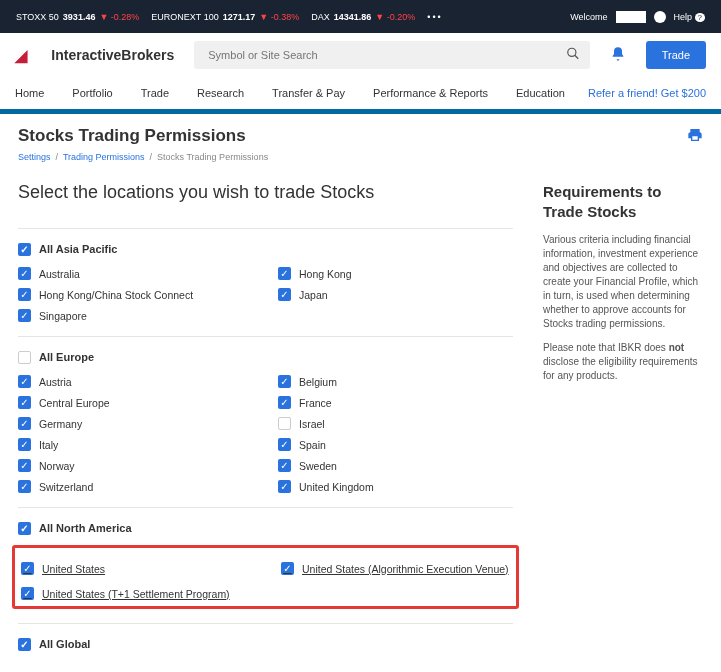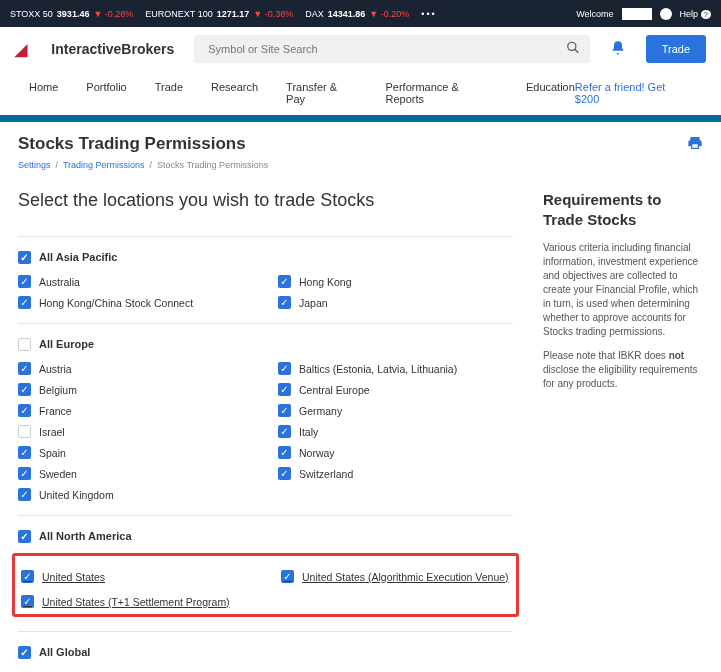--- a/index.html
+++ b/index.html
@@ -1,35 +1,35 @@
 <!DOCTYPE html>
 <html><head>
 <meta charset="utf-8">
 <style>
 * { box-sizing: border-box; margin: 0; padding: 0; }
 body { font-family: Arial, sans-serif; font-size: 12px; color: #333; background: #fff; width: 721px; }
-.topbar { background: #1a2332; color: #fff; height: 27px; display: flex; align-items: center; padding: 0 10px; font-size: 9px; justify-content: space-between; }
+.topbar { background: #1a2332; color: #fff; height: 33px; display: flex; align-items: center; padding: 0 16px; font-size: 9px; justify-content: space-between; }
 .ticker-group { display: flex; gap: 12px; align-items: center; }
 .ticker { display: flex; gap: 4px; }
 .ticker .val { font-weight: bold; }
 .ticker .chg { color: #ff4444; }
 .dots { letter-spacing: 2px; cursor: pointer; }
 .topbar-right { display: flex; align-items: center; gap: 8px; }
 .whitebox { background: #fff; width: 30px; height: 12px; }
 .user-icon { width: 12px; height: 12px; background: #fff; border-radius: 50%; }
 .header { display: flex; align-items: center; padding: 8px 15px; gap: 20px; }
 .logo { display: flex; align-items: center; gap: 4px; }
 .logo-icon { color: #c41e3a; font-size: 16px; font-weight: bold; }
 .logo-text { font-size: 14px; font-weight: bold; margin-left: 20px; }
 .search-wrap { flex: 1; position: relative; max-width: 400px; }
 .search-input { width: 100%; padding: 8px 30px 8px 14px; border: none; background: #f0f0f0; border-radius: 3px; font-size: 11px; }
 .search-icon { position: absolute; right: 10px; top: 50%; transform: translateY(-50%); color: #666; }
 .bell { color: #2a72de; font-size: 14px; }
 .trade-btn { background: #2a72de; color: #fff; border: none; padding: 8px 16px; border-radius: 3px; font-size: 11px; cursor: pointer; }
-.nav { display: flex; padding: 0 29px; border-bottom: 7px solid #0369a1; justify-content: space-between; align-items: center; }
+.nav { display: flex; padding: 0 15px; border-bottom: 5px solid #0369a1; justify-content: space-between; align-items: center; }
 .nav-items { display: flex; gap: 28px; }
 .nav-item { padding: 10px 0; font-size: 11px; color: #333; cursor: pointer; }
 .refer-link { color: #2a72de; font-size: 11px; }
 .page-header { display: flex; justify-content: space-between; align-items: center; padding: 12px 18px 6px; }
 .page-title { font-size: 17px; font-weight: bold; }
 .print-icon { color: #2a72de; font-size: 14px; }
 .breadcrumb { padding: 0 18px 10px; font-size: 9px; color: #888; }
 .breadcrumb a { color: #2a72de; text-decoration: none; }
 .main { display: flex; padding: 10px 18px; gap: 30px; }
 .left-col { flex: 1; }
@@ -150,36 +150,36 @@
             <span>Hong Kong</span>
           </div>
           <div class="chk-item">
             <span class="chk checked"></span>
             <span>Hong Kong/China Stock Connect</span>
           </div>
           <div class="chk-item">
             <span class="chk checked"></span>
             <span>Japan</span>
           </div>
+          <div class="chk-item">
+            <span class="chk checked"></span>
+            <span>Singapore</span>
+          </div>
         </div>
     </div>
 
     <div class="region-group">
       <div class="region-header">
         <span class="chk unchecked"></span>
         <span>All Europe</span>
       </div>
       <div class="region-items" id="europe-items">
           <div class="chk-item">
             <span class="chk checked"></span>
             <span>Austria</span>
-          </div>
-          <div class="chk-item">
-            <span class="chk checked"></span>
-            <span>Baltics (Estonia, Latvia, Lithuania)</span>
           </div>
           <div class="chk-item">
             <span class="chk checked"></span>
             <span>Belgium</span>
           </div>
           <div class="chk-item">
             <span class="chk checked"></span>
             <span>Central Europe</span>
           </div>
           <div class="chk-item">

